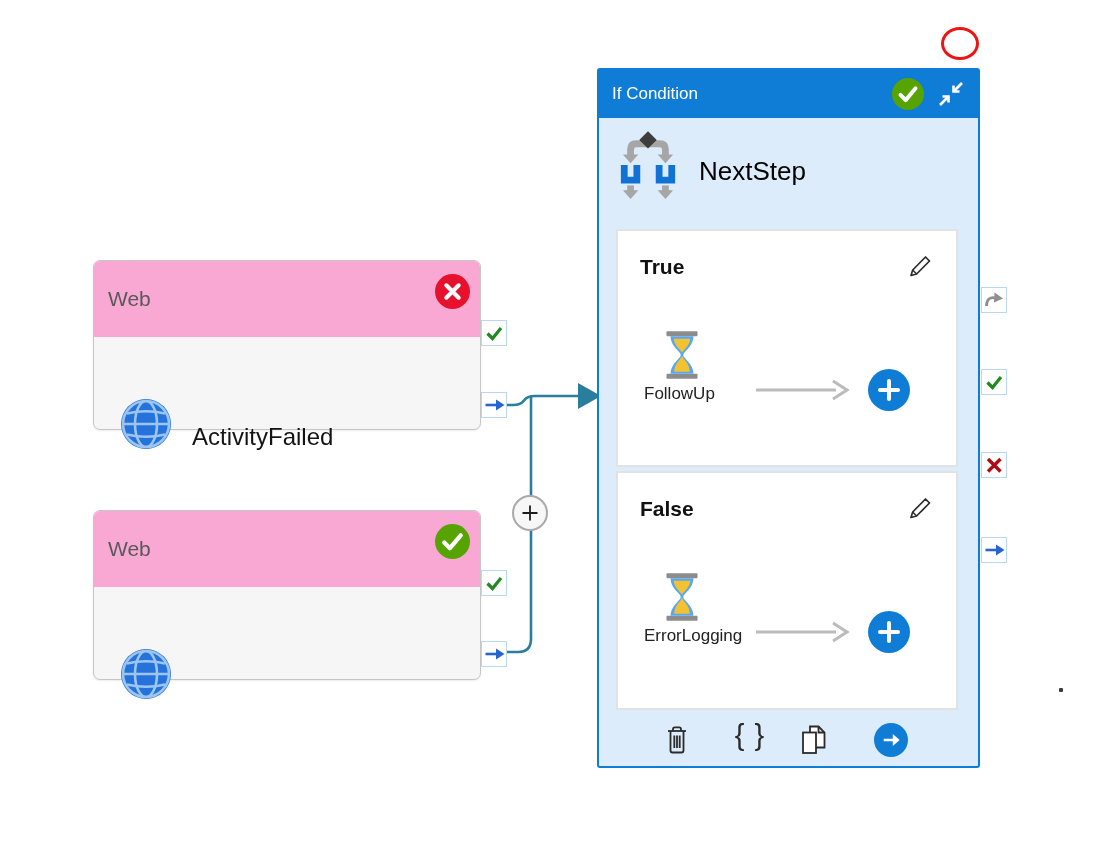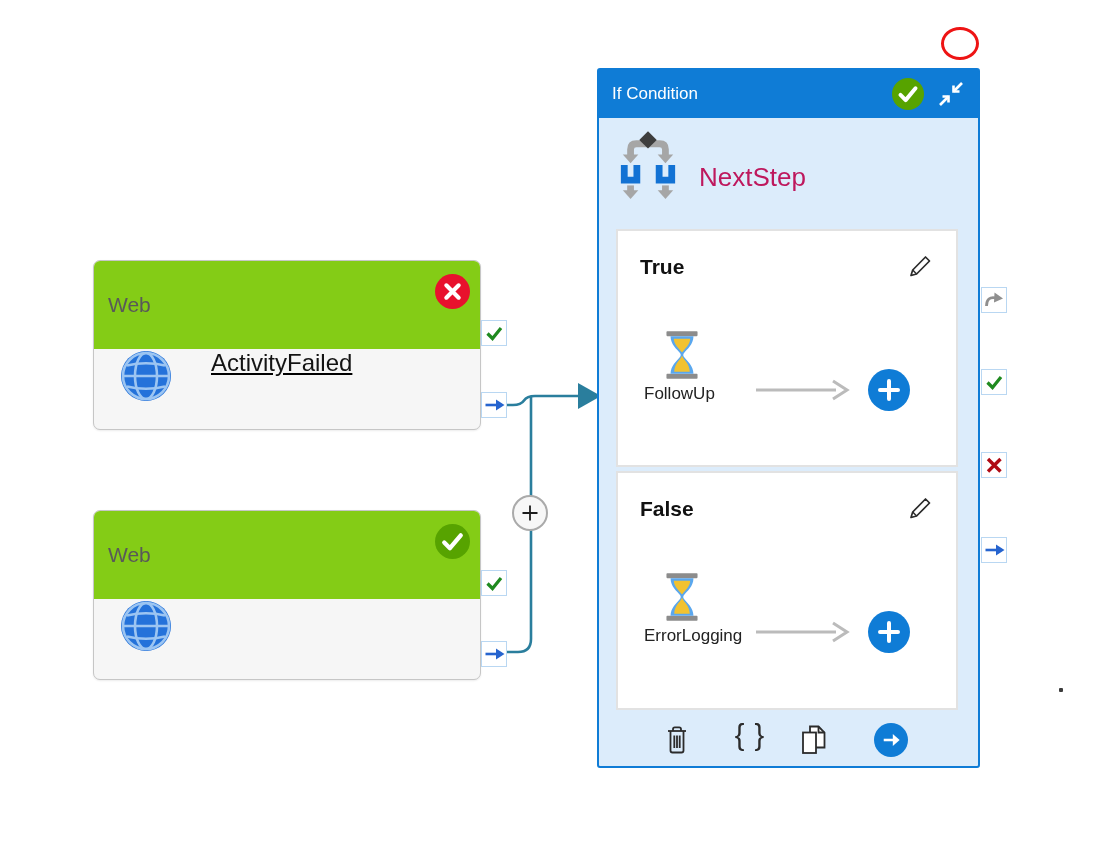--- a/index.html
+++ b/index.html
@@ -4,44 +4,44 @@
 <style>
   html,body{margin:0;padding:0;background:#fff;}
   .canvas{position:relative;width:1110px;height:847px;background:#ffffff;
           font-family:"Liberation Sans", sans-serif;overflow:hidden;}
   svg{display:block;}
   .abs{position:absolute;}
 
   
   .web-box{position:absolute;width:386px;height:168px;background:#f6f6f6;
            border:1px solid #c6c6c6;border-radius:7px;box-shadow:0 1px 2px rgba(0,0,0,.08);}
-  .web-header{position:relative;height:52px;background:#84cc16;border-radius:6px 6px 0 0;
-              display:flex;align-items:center;padding:18px 14px;color:#595959;font-size:21px;}
+  .web-header{position:relative;height:52px;background:#f9a8d4;border-radius:6px 6px 0 0;
+              display:flex;align-items:center;padding:12px 14px;color:#595959;font-size:21px;}
   .web-badge{position:absolute;right:10px;top:13px;width:35px;height:35px;}
-  .web-body{height:114px;display:flex;align-items:flex-start;padding-left:25px;gap:38px;text-decoration:underline;}
+  .web-body{height:114px;display:flex;align-items:flex-end;padding-left:25px;gap:19px;}
   .web-name{font-size:24px;color:#141414;}
 
   
   .port{position:absolute;width:26px;height:26px;background:#fff;border:1px solid #b9d7f2;
         display:flex;align-items:center;justify-content:center;box-sizing:border-box;}
 
   
   .plus-circle{position:absolute;left:512px;top:495px;width:36px;height:36px;border-radius:50%;
                background:#f7f7f7;border:2px solid #aaaaaa;box-sizing:border-box;
                display:flex;align-items:center;justify-content:center;}
 
   
   .if-panel{position:absolute;left:597px;top:68px;width:383px;height:700px;background:#dcecfb;
             border:2px solid #0f7cd6;border-radius:3px;box-sizing:border-box;}
   .if-header{position:relative;height:48px;background:#0f7cd6;display:flex;align-items:center;
              padding:0 13px;color:#fff;font-size:17px;}
   .if-header-badge{position:absolute;right:54px;top:8px;width:32px;height:32px;}
   .if-collapse{position:absolute;right:12px;top:9px;width:30px;height:30px;cursor:pointer;}
   .if-icon{position:absolute;left:18px;top:60px;}
-  .if-name{position:absolute;left:100px;top:92px;font-size:26px;color:#be185d;}
+  .if-name{position:absolute;left:100px;top:86px;font-size:26px;color:#000000;}
 
   .branch-card{position:absolute;left:17px;width:342px;background:#ffffff;
                border:2px solid #e2e2e2;box-sizing:border-box;}
   .card-true{top:159px;height:238px;}
   .card-false{top:401px;height:239px;}
   .branch-label{position:absolute;left:22px;top:24px;font-size:21px;font-weight:bold;color:#111;}
   .pencil{position:absolute;right:22px;top:20px;width:30px;height:30px;cursor:pointer;}
   .wait-icon{position:absolute;left:46px;top:100px;}
   .wait-label{position:absolute;left:26px;top:152px;width:100px;font-size:17px;line-height:1.35;
               color:#222;word-break:break-all;}

